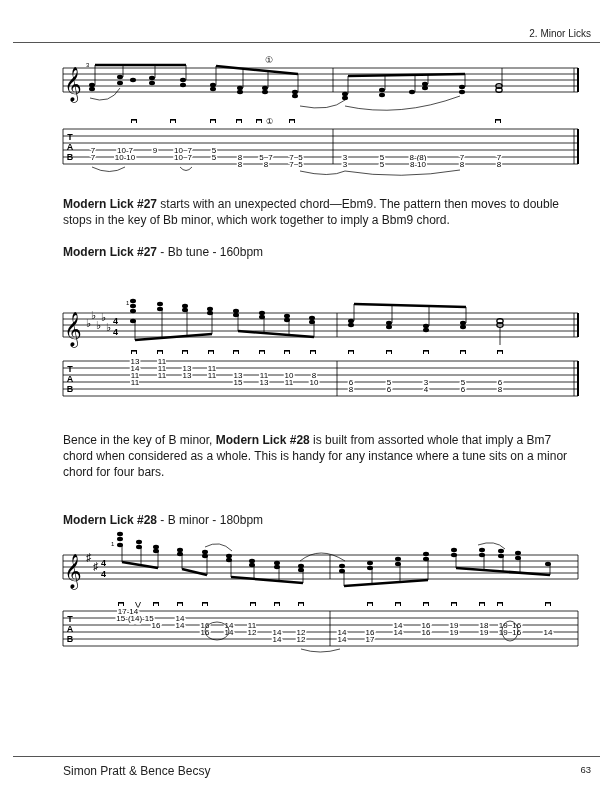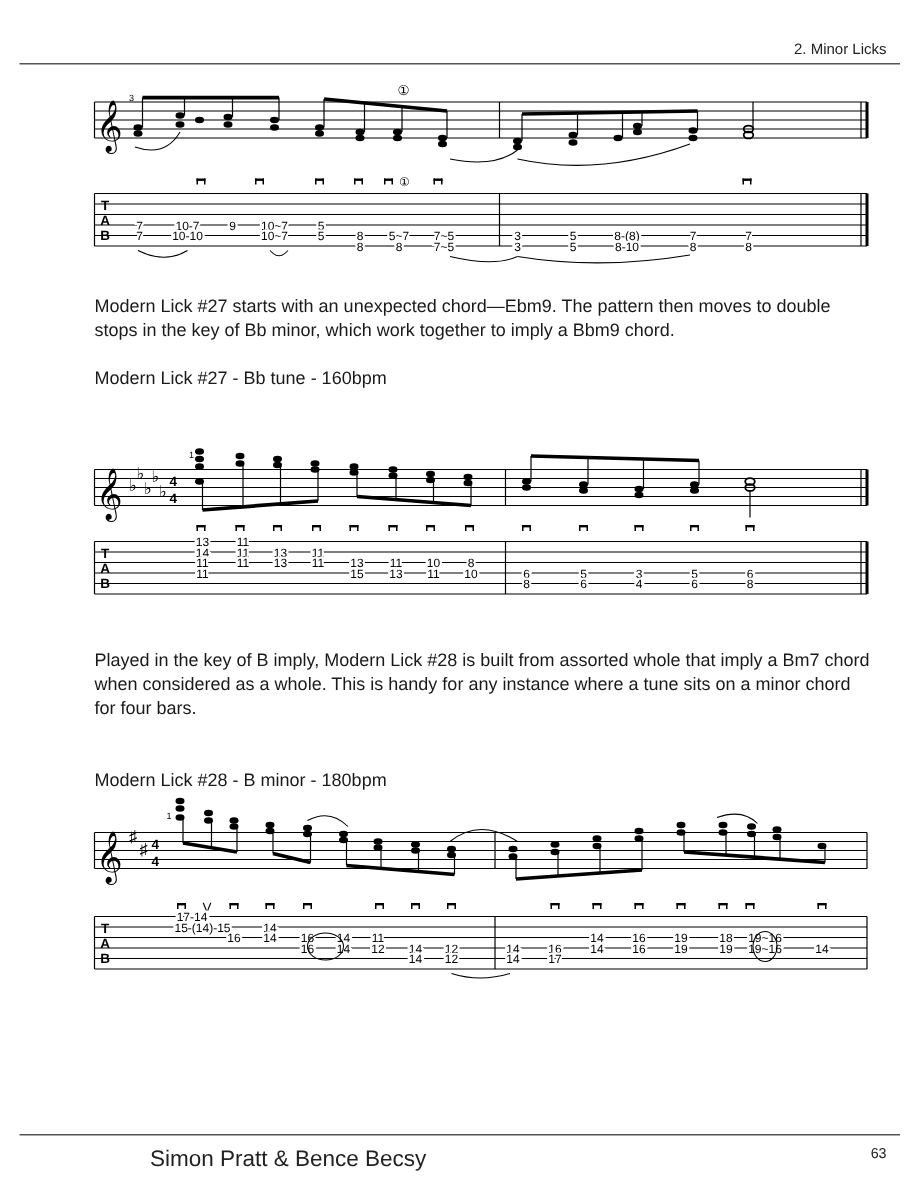--- a/index.html
+++ b/index.html
@@ -1,23 +1,23 @@
 <!DOCTYPE html>
 <html><head>
 <meta charset="utf-8">
 <style>
   html, body { margin: 0; padding: 0; background: #ffffff; }
   body { width: 613px; height: 799px; position: relative; overflow: hidden; font-family: "Liberation Sans", sans-serif; color: #1a1a1a; }
   .header-title { position: absolute; right: 22px; top: 28px; font-size: 10px; color: #222; }
   .header-rule { position: absolute; left: 13px; right: 13px; top: 42px; height: 1px; background: #555; }
   .footer-rule { position: absolute; left: 13px; right: 13px; top: 756px; height: 1px; background: #555; }
-  .footer-left { position: absolute; left: 63px; top: 764px; font-size: 15px; color: #222; margin-left: 37px; }
+  .footer-left { position: absolute; left: 63px; top: 764px; font-size: 12px; color: #222; }
   .footer-right { position: absolute; right: 22px; top: 764px; font-size: 9.5px; color: #222; }
   .para { position: absolute; left: 63px; width: 520px; font-size: 12px; line-height: 16px; color: #1a1a1a; }
-  .para b { font-weight: normal; text-align: right; }
+  .para b { font-weight: bold; text-align: right; }
   .score { position: absolute; left: 0; width: 613px; }
   svg text { font-family: "Liberation Sans", sans-serif; }
 </style>
 </head>
 <body>
 
 <div>
   <div class="header-title">2. Minor Licks</div>
   <div class="header-rule"></div>
 </div>
@@ -342,21 +342,21 @@
     <text x="426" y="95">3</text>
         <text x="426" y="102">4</text>
     <text x="463" y="95">5</text>
         <text x="463" y="102">6</text>
     <text x="500" y="95">6</text>
         <text x="500" y="102">8</text>
   </g>
 </svg>
 </div>
 
-<p class="para" style="top:432px;margin:0;"><span>Played in the key of B imply, </span><b>Modern Lick #28</b><span> is built from assorted whole that imply a Bm7 chord when considered as a whole. This is handy for any instance where a tune sits on a minor chord for four bars.</span></p>
+<p class="para" style="top:432px;margin:0;"><span>Bence in the key of B minor, </span><b>Modern Lick #28</b><span> is built from assorted whole that imply a Bm7 chord when considered as a whole. This is handy for any instance where a tune sits on a minor chord for four bars.</span></p>
 <p class="para" style="top:512px;margin:0;"><b>Modern Lick #28</b><span> - B minor - 180bpm</span></p>
 
 <div class="score" style="top:525px;height:130px;">
 <svg width="613" height="130" viewBox="0 0 613 130">
   <g stroke="#000" stroke-width="0.8">
     <line x1="63" y1="30" x2="578" y2="30"></line>
         <line x1="63" y1="36" x2="578" y2="36"></line>
     <line x1="63" y1="42" x2="578" y2="42"></line>
         <line x1="63" y1="48" x2="578" y2="48"></line>
     <line x1="63" y1="54" x2="578" y2="54"></line>

